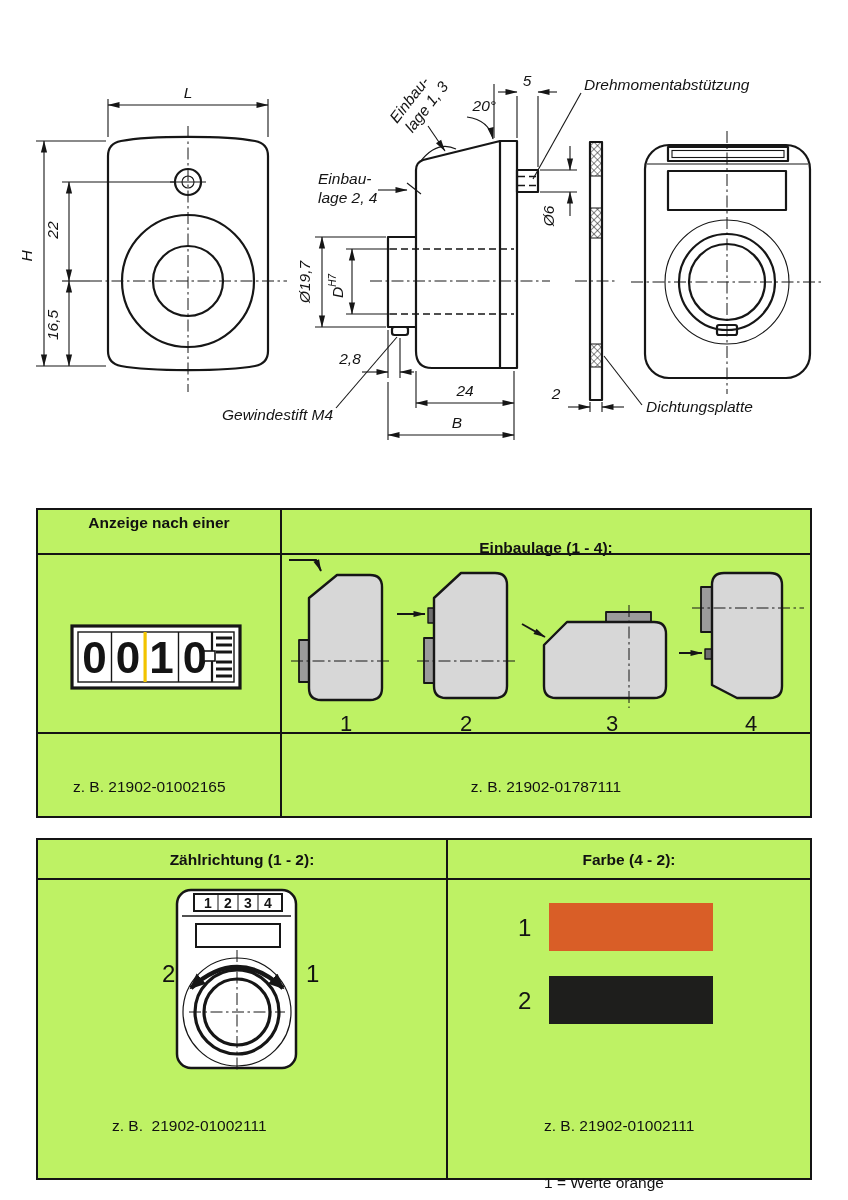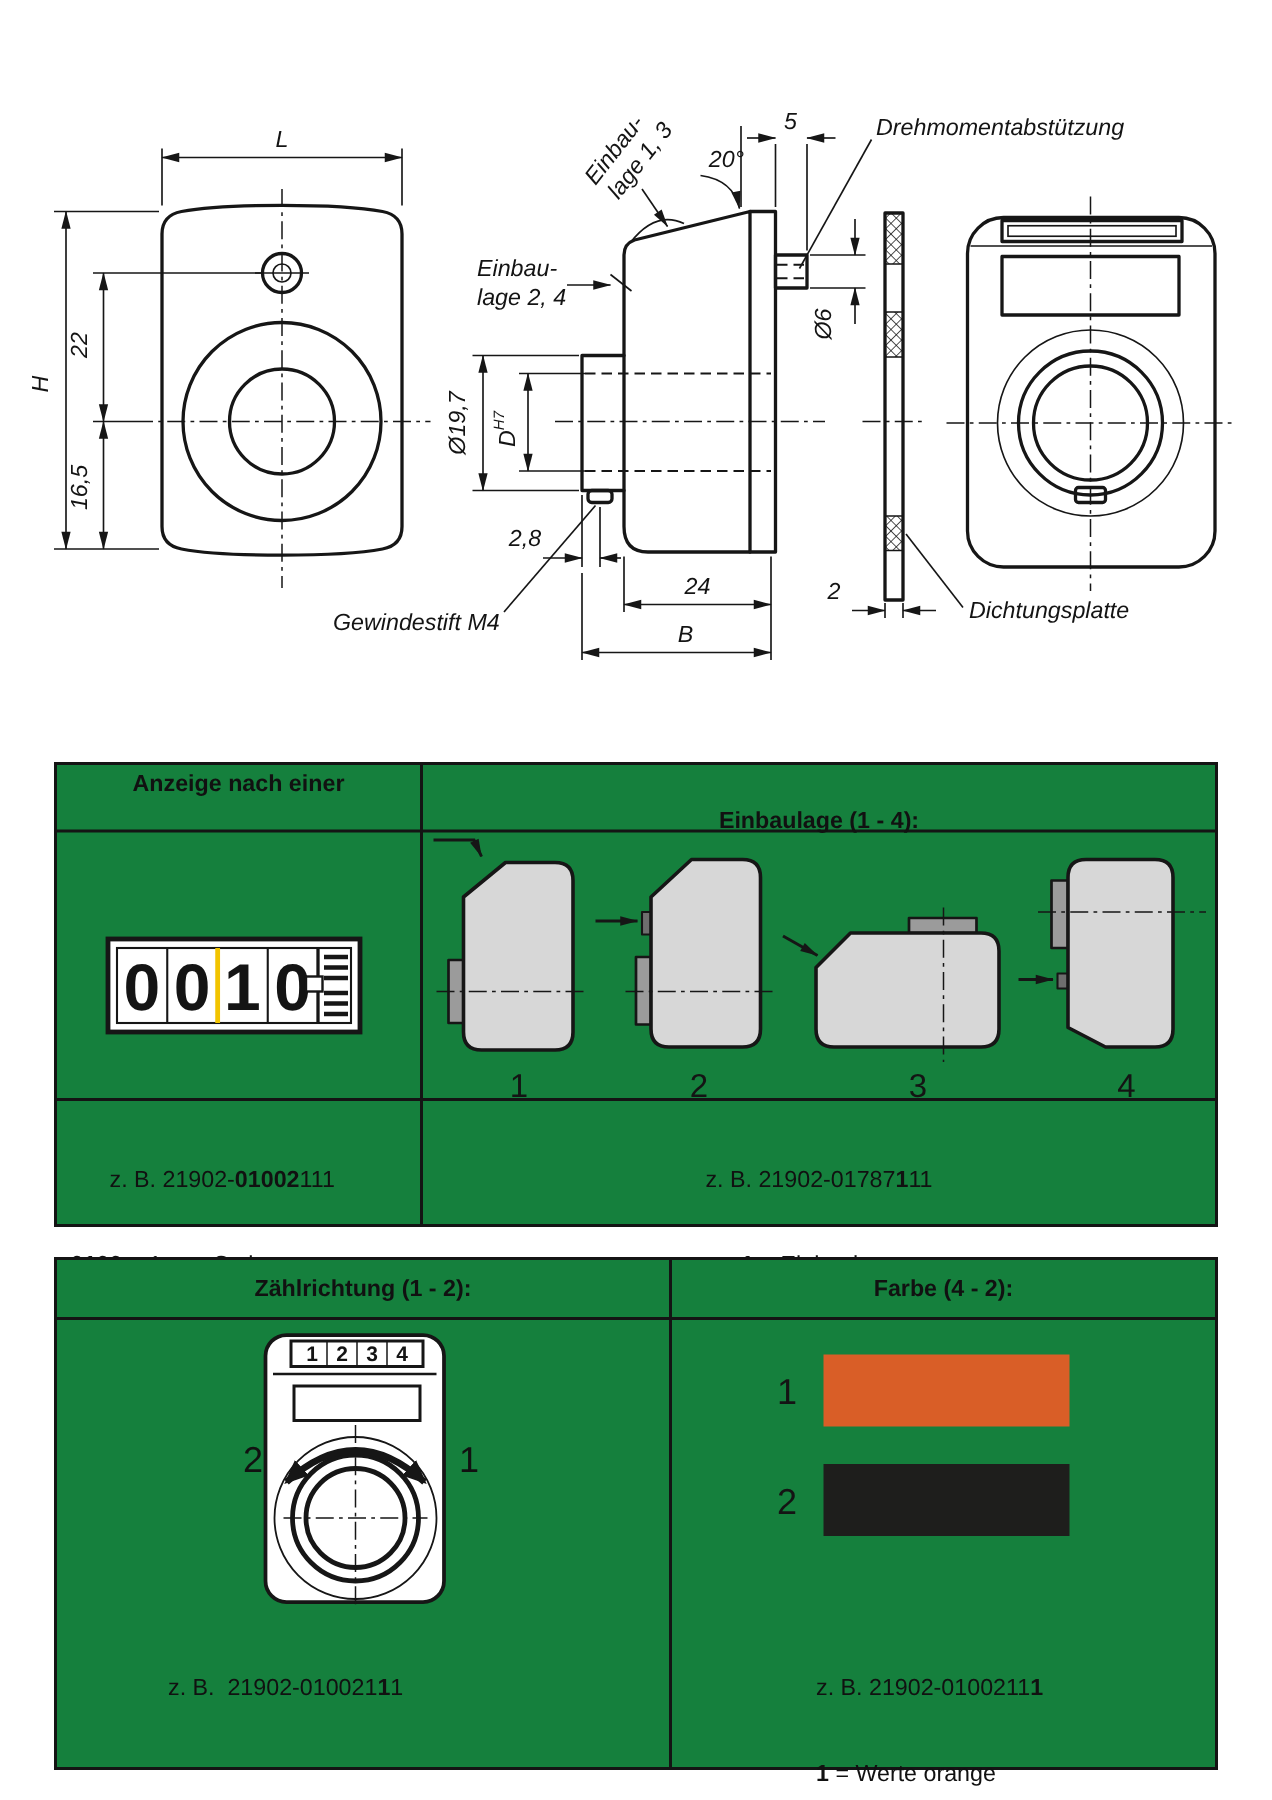--- a/index.html
+++ b/index.html
@@ -5,26 +5,26 @@
   html,body{margin:0;padding:0;background:#fff;}
   .canvas{position:relative;width:848px;height:1200px;background:#fff;overflow:hidden;
           font-family:"Liberation Sans",sans-serif;color:#111;}
   .abs{position:absolute;}
   svg text{fill:#141414;}
   .dtxt{font-style:italic;font-size:15.5px;font-family:"Liberation Sans",sans-serif;}
   .ol{fill:none;stroke:#161616;stroke-width:2.2;stroke-linejoin:round;stroke-linecap:round;}
   .tl{fill:none;stroke:#161616;stroke-width:1.1;}
   .cl{fill:none;stroke:#161616;stroke-width:1;stroke-dasharray:12 3.5 2.5 3.5;}
   .hd{fill:none;stroke:#161616;stroke-width:1.4;stroke-dasharray:7 4;}
-  .table{position:absolute;border:2.5px solid #141414;box-sizing:border-box;background:#15803d;}
+  .table{position:absolute;border:2.5px solid #141414;box-sizing:border-box;background:#bef264;}
   .hline{position:absolute;left:0;right:0;height:2px;background:#141414;}
   .vline{position:absolute;top:0;bottom:0;width:2px;background:#141414;}
   .hdr{position:absolute;text-align:center;font-weight:bold;font-size:15.5px;line-height:19px;}
   .note{position:absolute;font-size:15.5px;line-height:19px;white-space:pre;}
-  .note b{font-weight:bold;}
+  .note b{font-weight:normal;}
   .biglab{position:absolute;font-size:24px;}
 </style>
 </head>
 <body>
 
 <div class="canvas">
 
   <svg class="abs" style="left:0;top:0" width="848" height="480" viewBox="0 0 848 480">
     <defs>
       <marker id="ar" markerWidth="13" markerHeight="8" refX="12" refY="4" orient="auto-start-reverse" markerUnits="userSpaceOnUse">
@@ -237,21 +237,21 @@
       </g>
       <g font-size="22" text-anchor="middle" fill="#111">
         <text x="62" y="176">1</text>
         <text x="182" y="176">2</text>
         <text x="328" y="176">3</text>
         <text x="467" y="176">4</text>
       </g>
     </svg>
 
     <div class="note" style="left:9px;top:229px;width:230px;">
-      <div style="padding-left:26px;"><span>z. B. 21902-</span><b>01002</b><span>111</span></div>
+      <div style="padding-left:26px;"><span>z. B. 21902-</span><b>01002</b><span>165</span></div>
       <div><b>0100</b><span> = 1 mm Steigung,</span></div>
       <div><b>2</b><span> = Kommastelle an</span></div>
       <div style="padding-left:30px;">2. Stelle von rechts</div>
     </div>
     <div class="note" style="left:244px;top:229px;width:528px;text-align:center;">
       <div><span>z. B. 21902-01787</span><b>1</b><span>11</span></div>
       <div><b>1</b><span> = Einbaulage</span></div>
     </div>
   </div>
 

